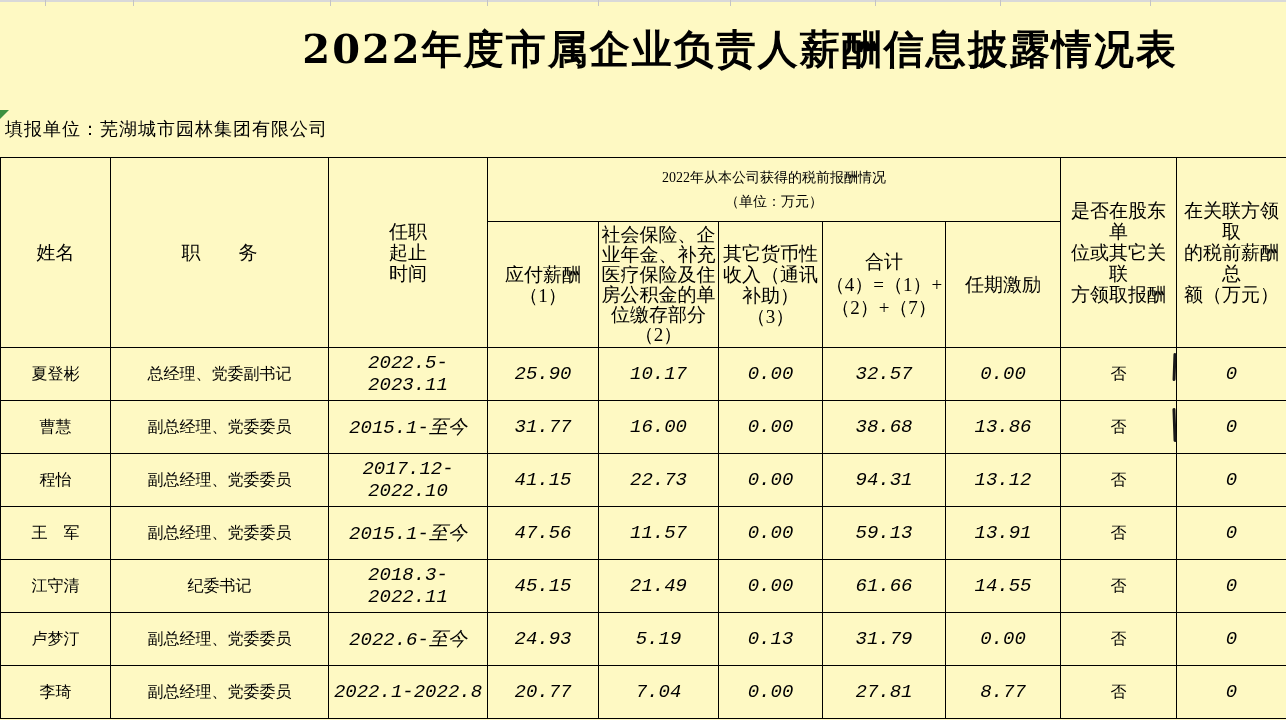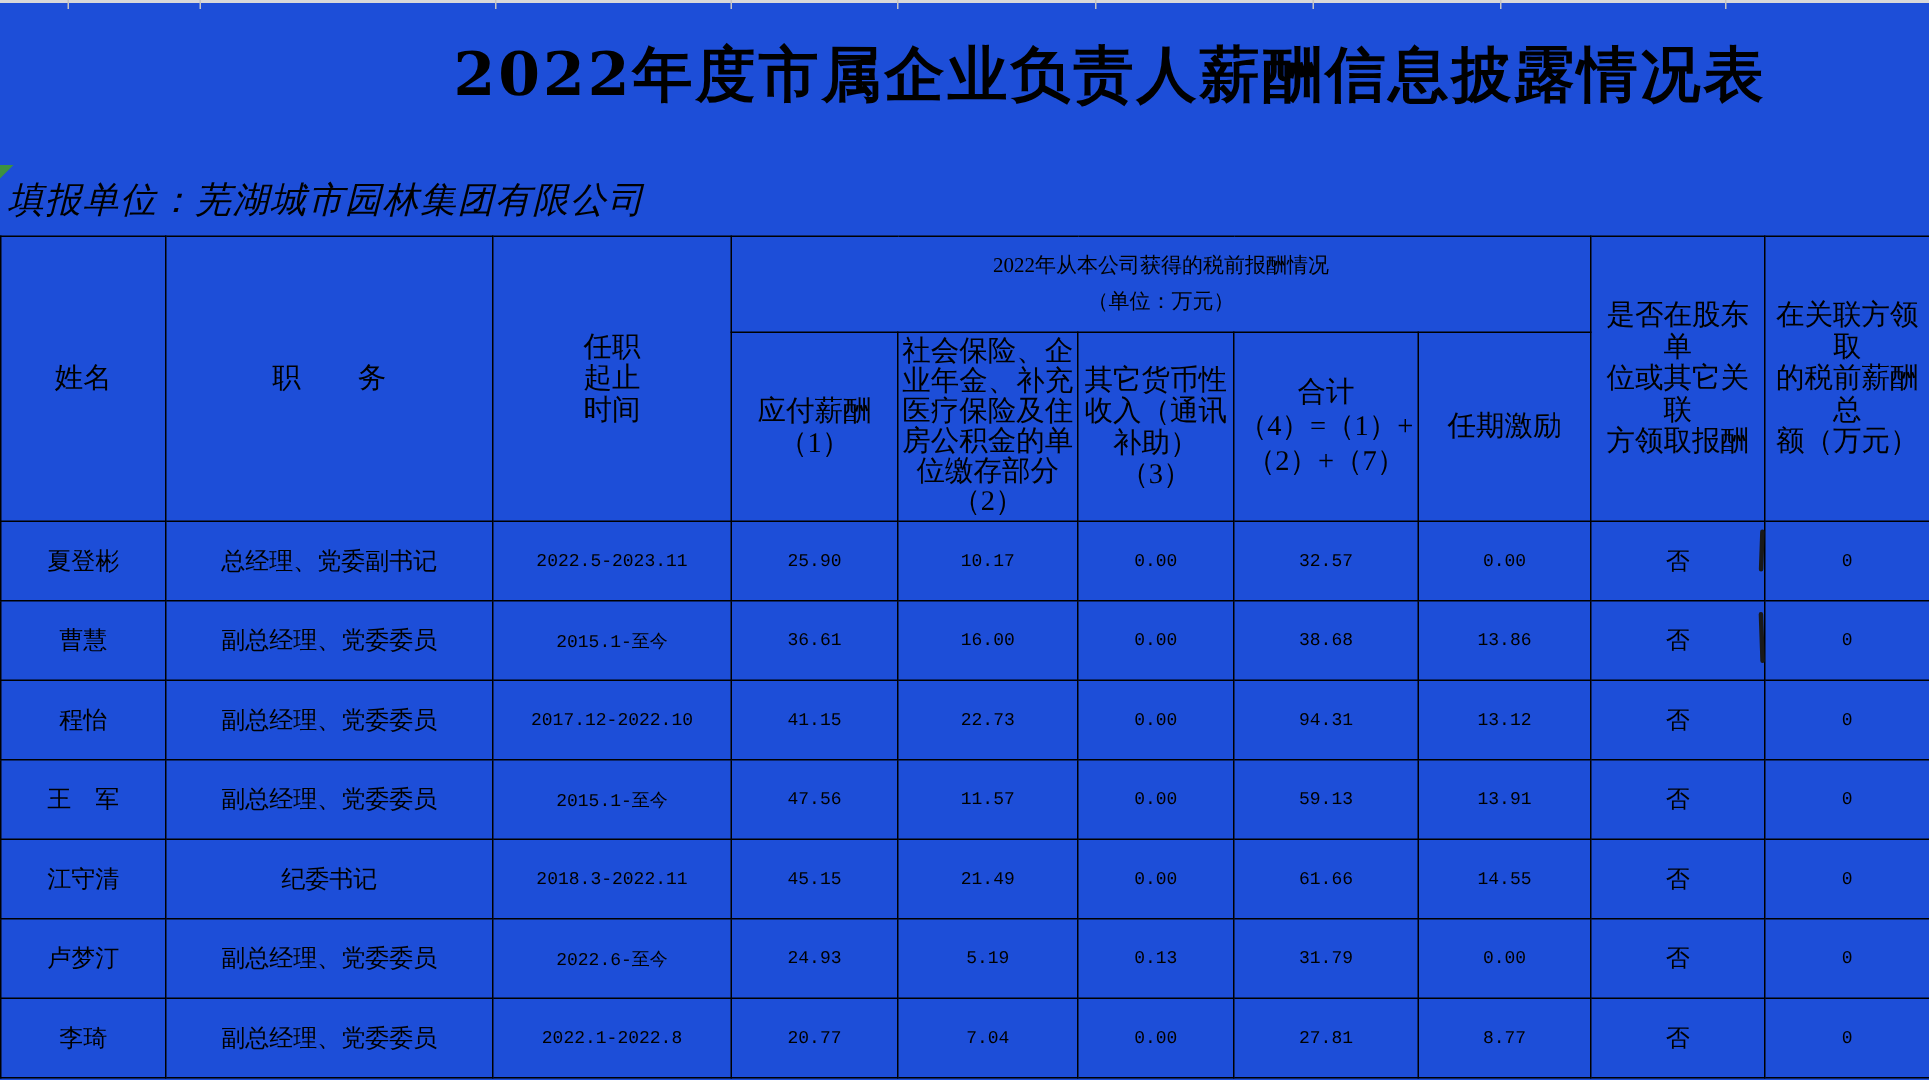--- a/index.html
+++ b/index.html
@@ -4,21 +4,21 @@
 <style>
   * { margin: 0; padding: 0; box-sizing: border-box; }
   html, body { background: #ffffff; }
   body {
     width: 1286px; height: 720px;
     overflow: hidden;
     font-family: "Liberation Serif", "DejaVu Serif", serif;
     color: #000;
     position: relative;
   }
-  .screen { position: absolute; inset: 0; background: #1d4ed8; }
+  .screen { position: absolute; inset: 0; background: #fef9c3; }
 
   
   .grid-top-line {
     position: absolute; top: 0; left: 0; width: 1286px; height: 2px;
     background: #d9d9d9;
   }
   .grid-tick {
     position: absolute; top: 0; width: 1px; height: 6px;
     background: #c4c4c4;
   }
@@ -34,24 +34,23 @@
 
   .excel-tri {
     position: absolute; top: 110px; left: 0;
     width: 0; height: 0;
     border-top: 9px solid #3d9140;
     border-right: 9px solid transparent;
   }
 
   .unit-line {
     position: absolute; top: 117px; left: 5px;
-    font-size: 24px;
+    font-size: 18px;
     letter-spacing: 1px;
     white-space: nowrap;
-    font-style: italic;
   }
 
   table.salary {
     position: absolute; top: 157px; left: 0;
     width: 1286px;
     border-collapse: collapse;
     table-layout: fixed;
   }
   table.salary th, table.salary td {
     border: 1px solid #000;
@@ -63,22 +62,23 @@
   }
   thead tr.group-row { height: 64px; }
   thead tr.sub-row { height: 126px; }
   tbody tr { height: 53px; }
 
   th { font-size: 19px; line-height: 21px; white-space: pre-line; }
   th.group-header { font-size: 14px; line-height: 24px; }
   td { font-size: 16px; }
   td.mono {
     font-family: "Liberation Mono", "DejaVu Sans Mono", monospace;
-    font-size: 12px;
+    font-size: 19px;
     letter-spacing: 0px;
+    font-style: italic;
   }
 
   
   .artifact {
     position: absolute; width: 3px; background: #1a1a1a;
     border-radius: 2px;
   }
   .artifact.a1 { left: 1173px; top: 353px; height: 28px; transform: rotate(2deg); }
   .artifact.a2 { left: 1173px; top: 408px; height: 34px; transform: rotate(-2deg); }
 </style>
@@ -162,21 +162,21 @@
           <td class="mono">0.00</td>
           <td class="mono">32.57</td>
           <td class="mono">0.00</td>
           <td>否</td>
           <td class="mono">0</td>
         </tr>
         <tr>
           <td>曹慧</td>
           <td>副总经理、党委委员</td>
           <td class="mono">2015.1-至今</td>
-          <td class="mono">36.61</td>
+          <td class="mono">31.77</td>
           <td class="mono">16.00</td>
           <td class="mono">0.00</td>
           <td class="mono">38.68</td>
           <td class="mono">13.86</td>
           <td>否</td>
           <td class="mono">0</td>
         </tr>
         <tr>
           <td>程怡</td>
           <td>副总经理、党委委员</td>

